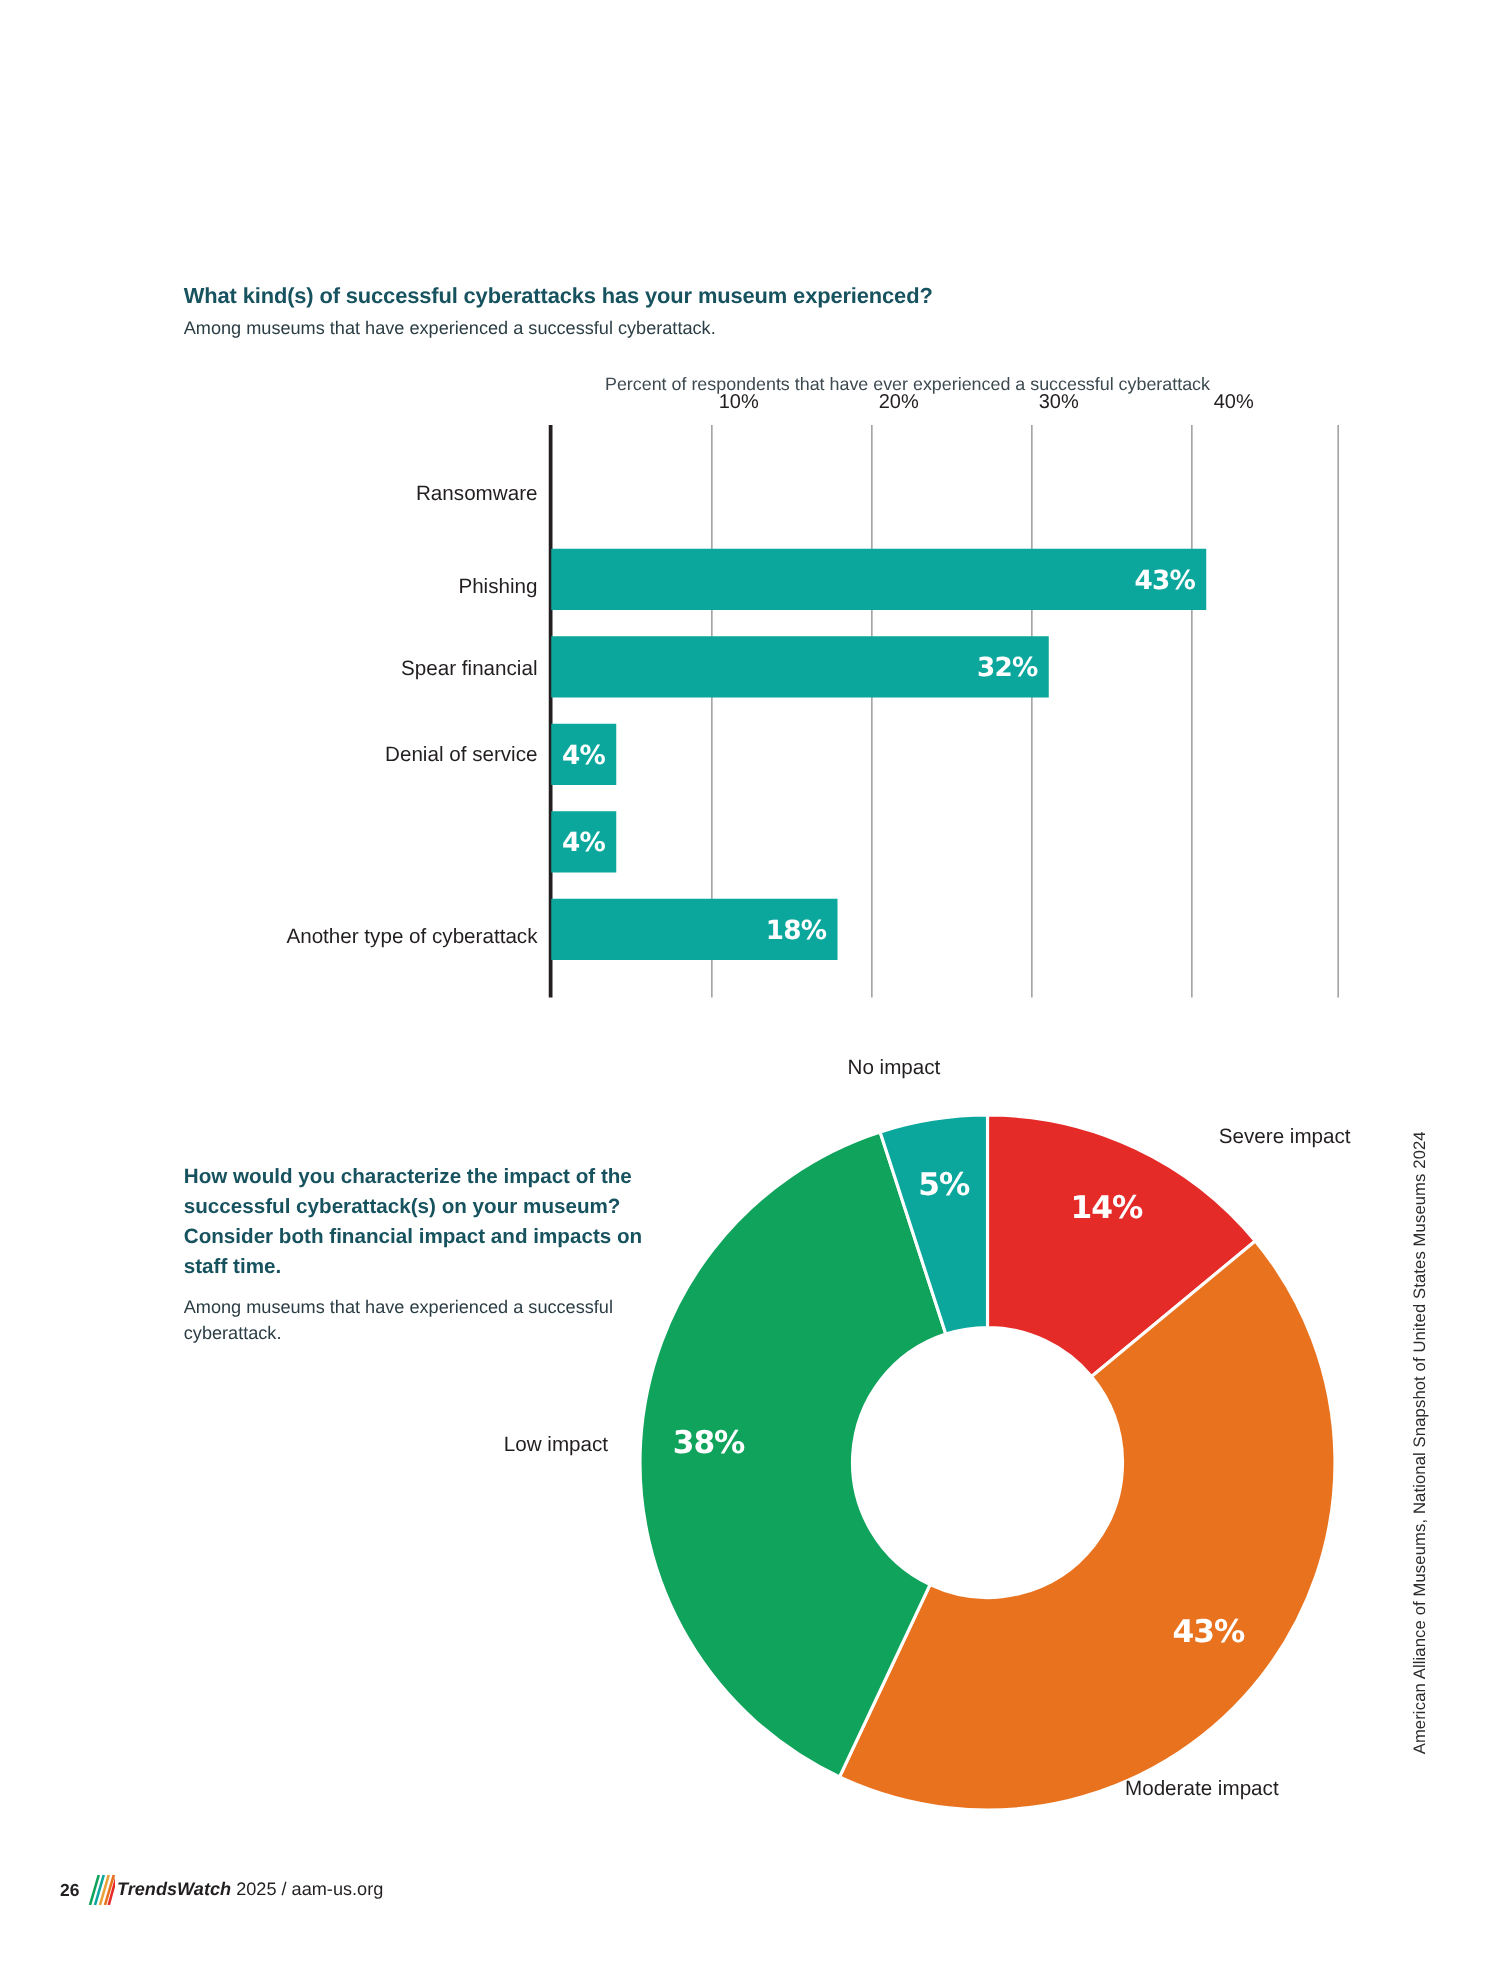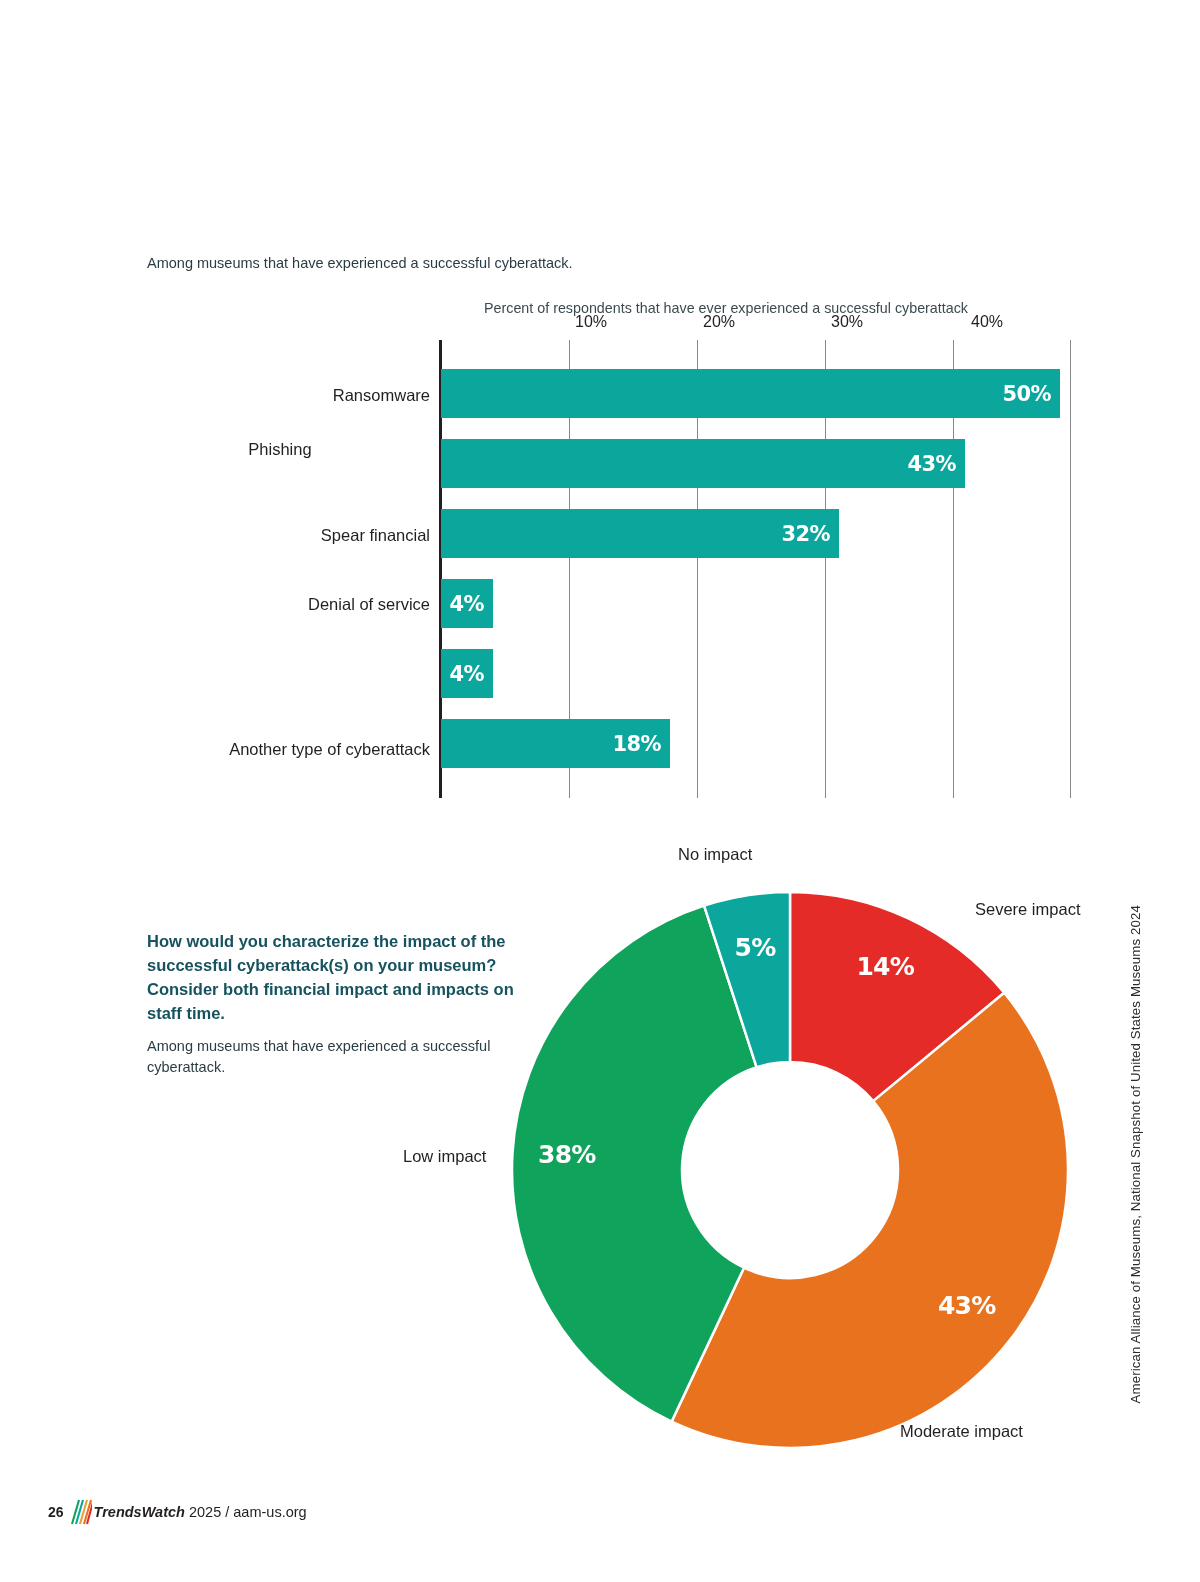--- a/index.html
+++ b/index.html
@@ -194,49 +194,45 @@
   #footer-text .tw {
     font-style: italic;
     font-weight: bold;
   }
 </style>
 </head>
 <body>
 
 <div id="bar-section">
 
+  <div class="q-title">What kind(s) of successful cyberattacks has your museum experienced?</div>
   <div class="q-sub">Among museums that have experienced a successful cyberattack.</div>
 
   <div class="axis-caption">Percent of respondents that have ever experienced a successful cyberattack</div>
 
   <div class="cat-label" style="top:385px; left:130px;">Ransomware</div>
-  <div class="cat-label" style="top:439px; left:130px;text-align:center;">Phishing</div>
+  <div class="cat-label" style="top:459px; left:130px;">Phishing</div>
   <div class="cat-label" style="top:525px; left:130px;">Spear financial</div>
   <div class="cat-label" style="top:594px; left:130px;">Denial of service</div>
   <div class="cat-label" style="top:739px; left:130px;">Another type of cyberattack</div>
 
   <div id="plot">
     <div class="yaxis"></div>
 
     <div class="gridline" style="left:128px;"></div>
     <div class="gridline" style="left:256px;"></div>
     <div class="gridline" style="left:384px;"></div>
     <div class="gridline" style="left:512px;"></div>
     <div class="gridline" style="left:629px;"></div>
 
     <div class="tick-label" style="left:128px;">10%</div>
     <div class="tick-label" style="left:256px;">20%</div>
     <div class="tick-label" style="left:384px;">30%</div>
     <div class="tick-label" style="left:524px;">40%</div>
 
-    <div class="bar-row" style="top:29px; width:640px;">
-      <div class="bar" style="width:619px;">
-        <span class="bar-value">50%</span>
-      </div>
-    </div>
 
     <div class="bar-row" style="top:99px; width:640px;">
       <div class="bar" style="width:524px;">
         <span class="bar-value">43%</span>
       </div>
     </div>
 
     <div class="bar-row" style="top:169px; width:640px;">
       <div class="bar" style="width:398px;">
         <span class="bar-value">32%</span>

